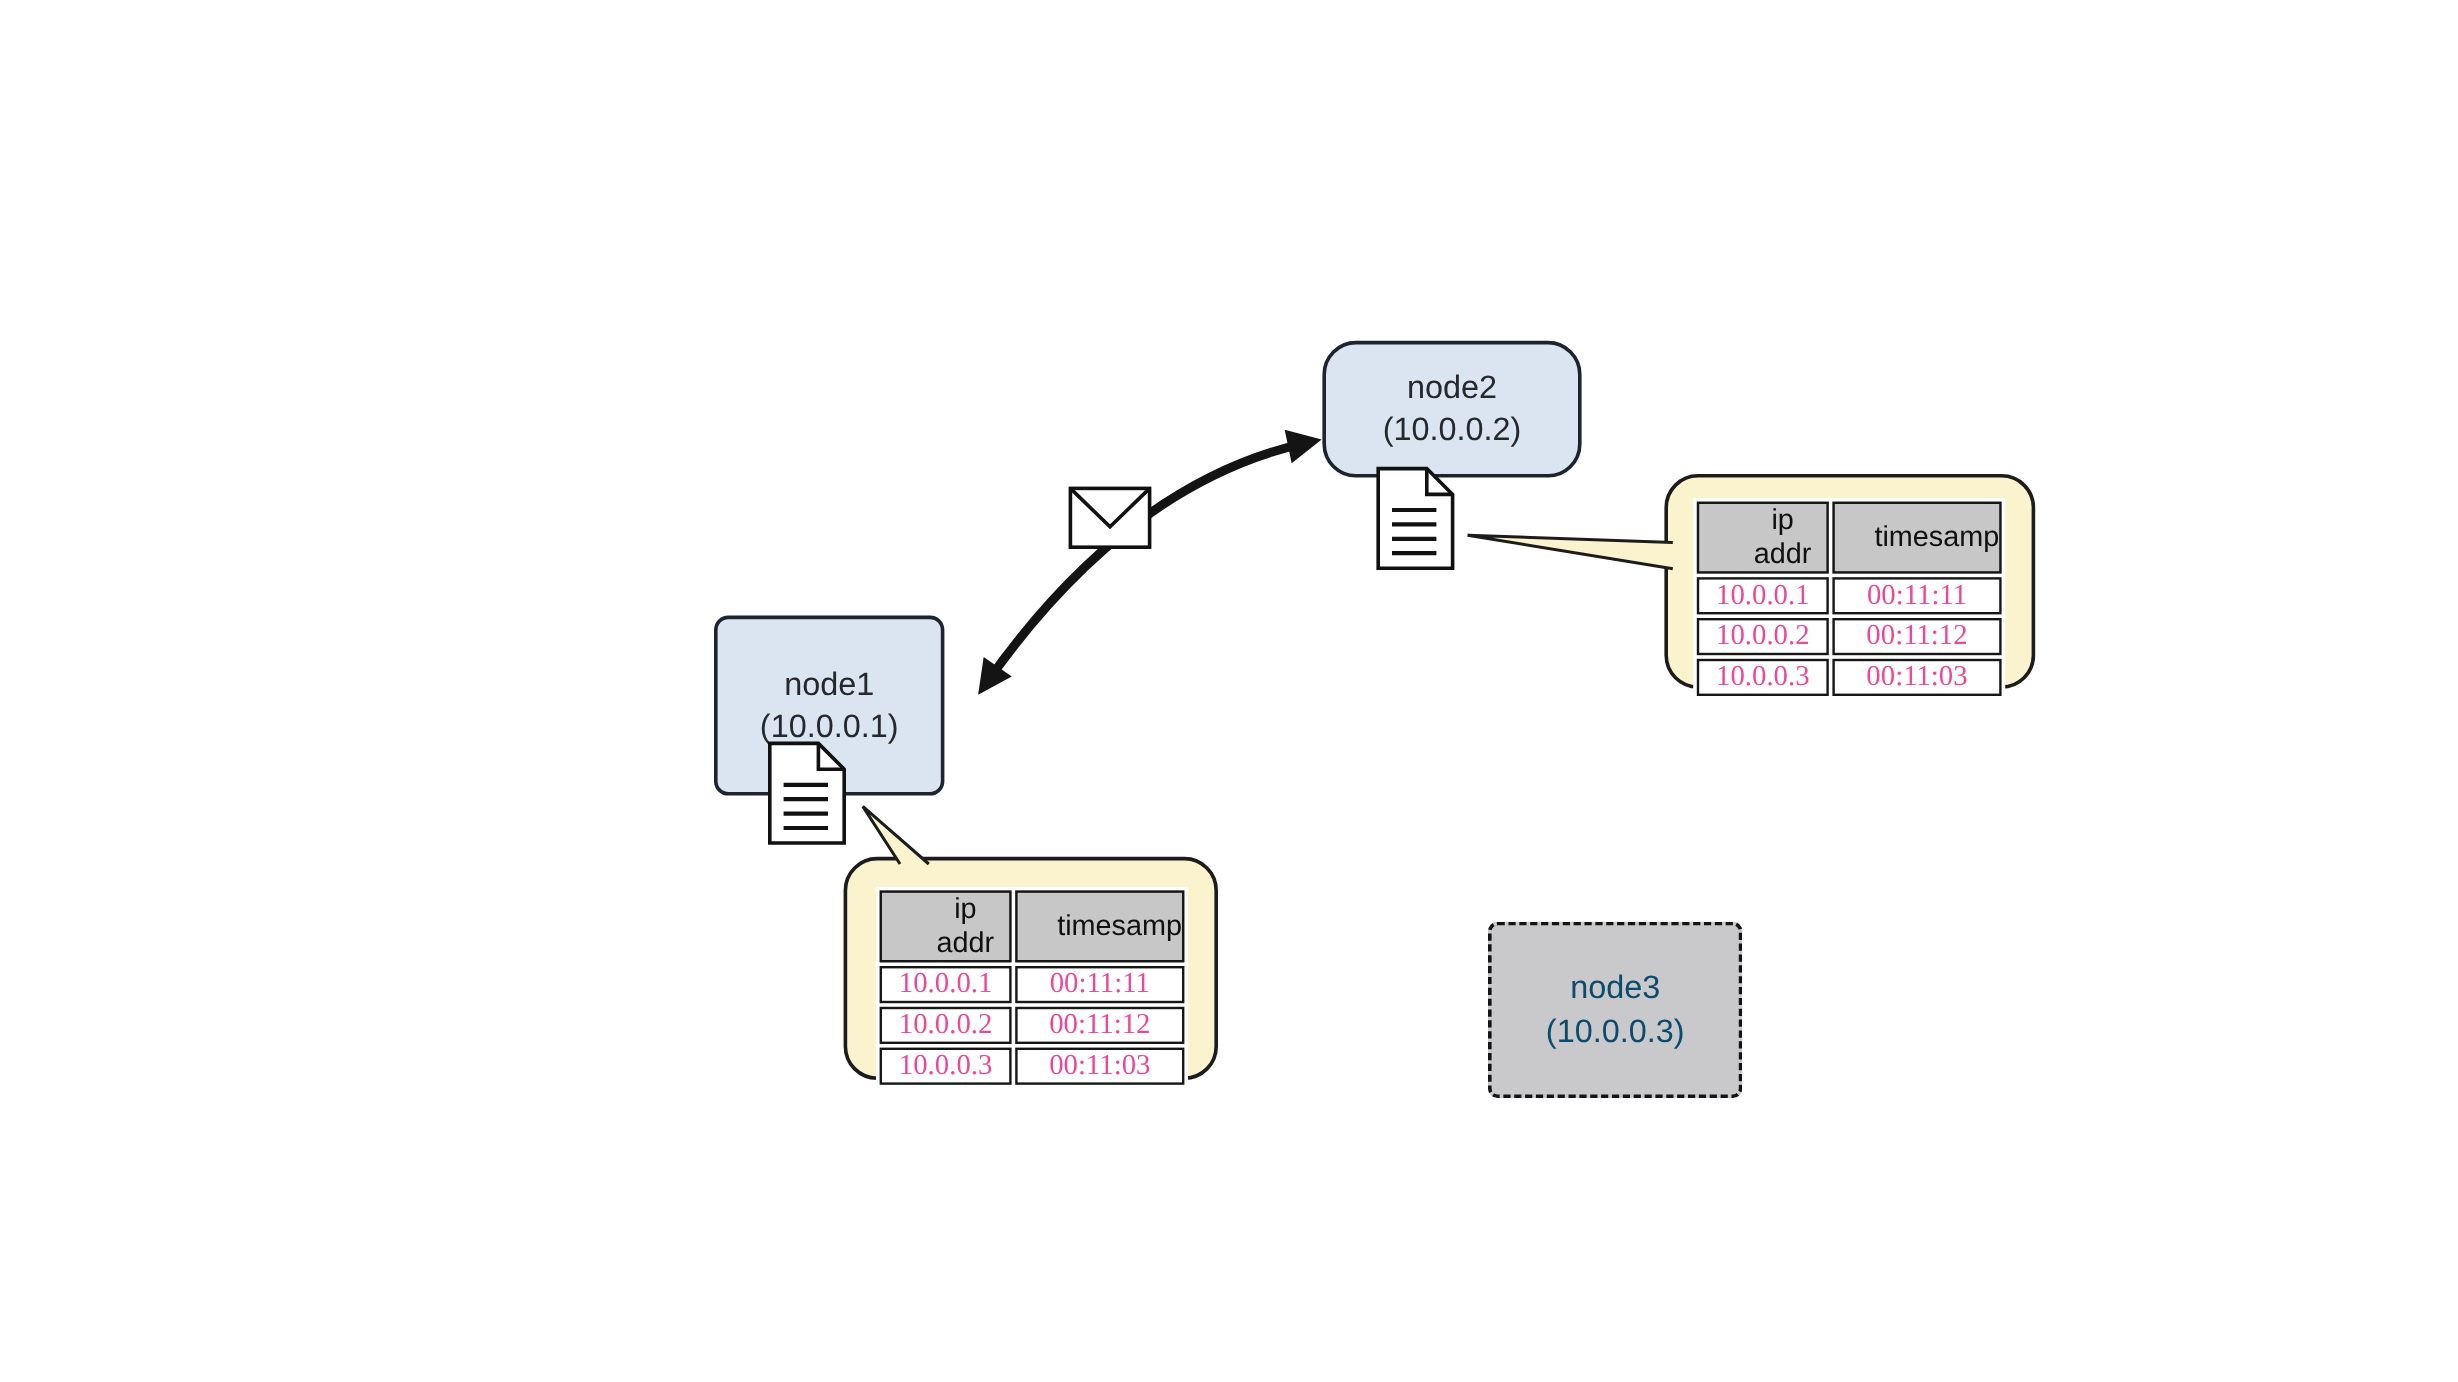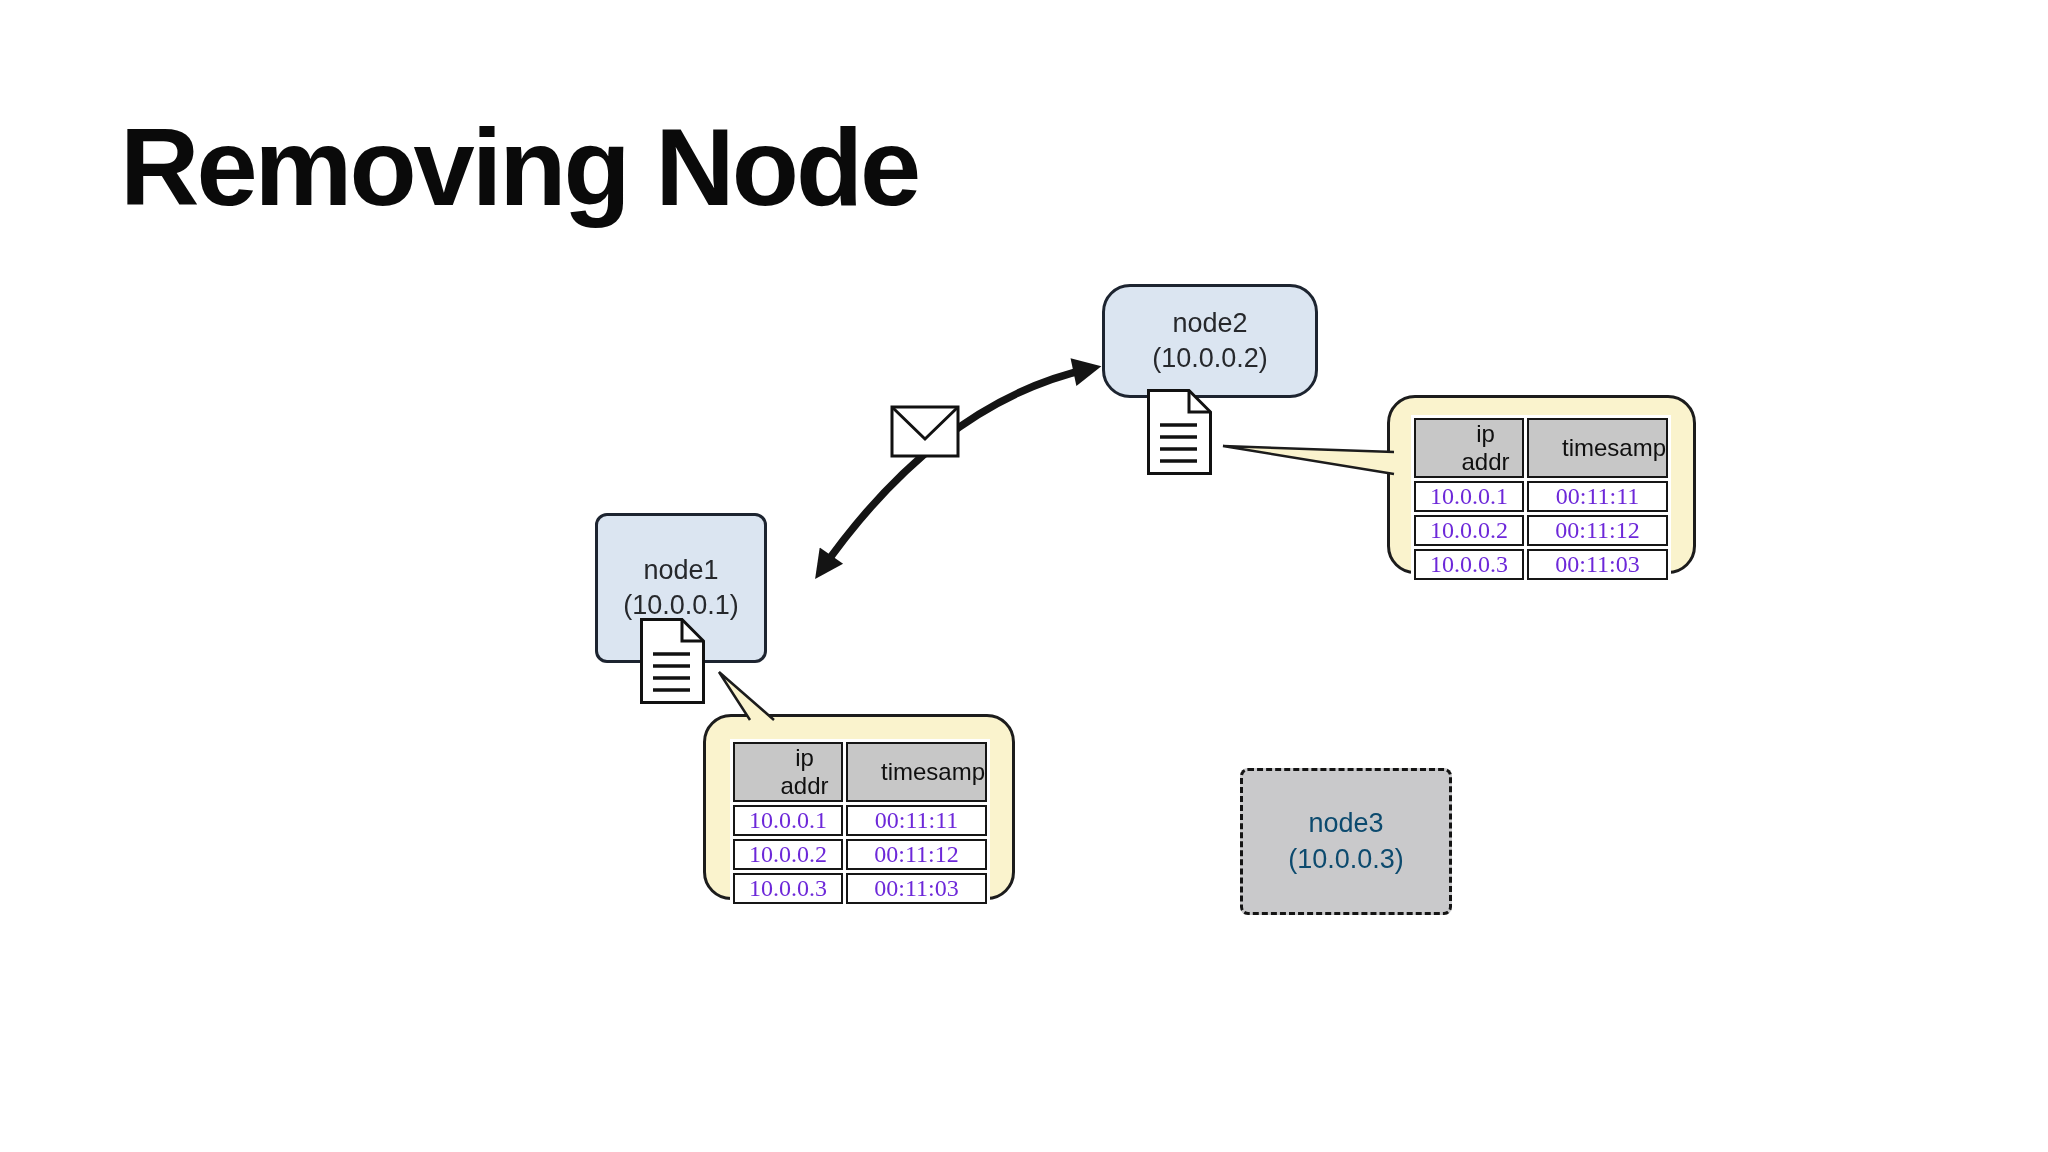--- a/index.html
+++ b/index.html
@@ -18,21 +18,21 @@
 
   
   .node-box{
     box-sizing:border-box;
     background:#dbe5f1;
     border:3px solid #1d2430;
     border-radius:12px;
     display:flex;flex-direction:column;align-items:center;justify-content:center;
     font-size:27px;color:#26282c;line-height:1.3;text-align:center;
   }
-  #node1-box{left:595px;top:513px;width:172px;height:150px;}
+  #node1-box{left:595px;top:513px;width:192px;height:150px;}
   #node2-box{left:1102px;top:284px;width:216px;height:114px;border-radius:28px;}
   #node3-box{
     left:1240px;top:768px;width:212px;height:147px;
     background:#c9c9cb;border:3px dashed #141414;border-radius:8px;
     color:#0c4a6e;
   }
 
   
   .callout{
     box-sizing:border-box;
@@ -58,38 +58,37 @@
     height:28px;padding:0;
   }
   table.routing-table th{
     background:#c7c7c7;
     font-family:"Liberation Sans",sans-serif;
     font-weight:normal;font-size:24px;color:#101010;padding-left:33px;
   }
   table.routing-table td{
     background:#ffffff;
     font-family:"Liberation Serif",serif;
-    font-size:24px;color:#6d28d9;
+    font-size:24px;color:#ec4899;
   }
   .col-ip{width:110px;}
   .col-ts{width:114px;margin-top:28px;}
 
   
   svg.layer{position:absolute;left:0;top:0;pointer-events:none;}
   #layer-arrow{z-index:3;}
   #layer-tails{z-index:5;}
   .node-box{z-index:2;}
   .callout{z-index:4;}
 </style>
 </head>
 <body>
 
 <div id="canvas">
 
-  <div id="slide-title" class="abs">Removing Node</div>
 
   <div id="node1-box" class="abs node-box">
     <span>node1</span>
     <span>(10.0.0.1)</span>
   </div>
 
   <div id="node2-box" class="abs node-box">
     <span>node2</span>
     <span>(10.0.0.2)</span>
   </div>

